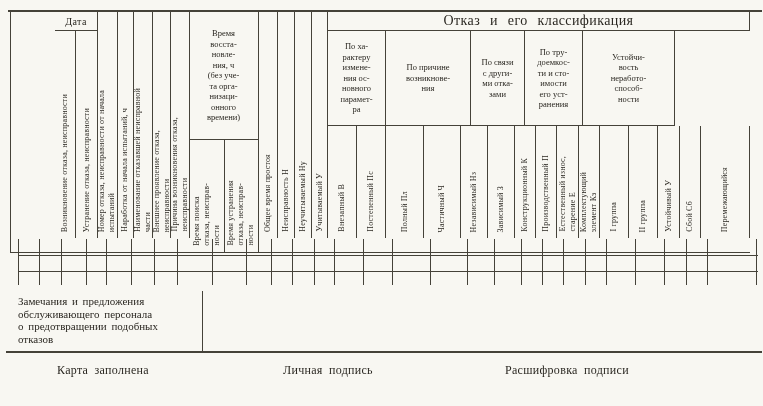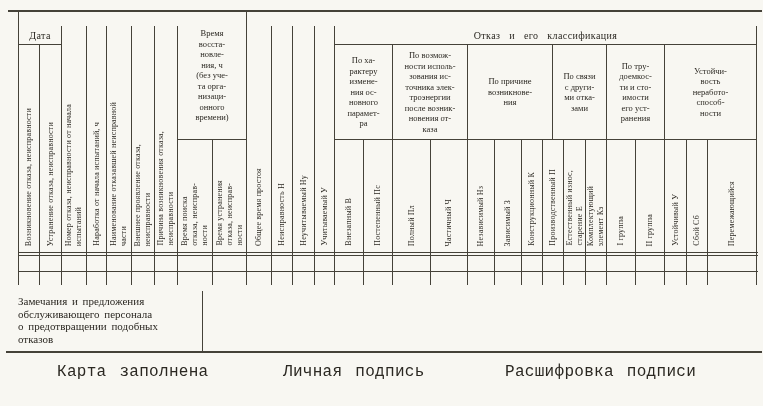--- a/index.html
+++ b/index.html
@@ -6,44 +6,44 @@
     --line:#454239;
     --ink:#2b2822;
     --paper:#f8f7f2;
   }
   html,body{margin:0;padding:0;background:#e8e6e0;}
   .sheet{
     position:relative;width:763px;height:406px;background:var(--paper);
     font-family:"Liberation Serif", serif;color:var(--ink);overflow:hidden;
   }
   .rule{position:absolute;background:var(--line);}
-  .grid{position:absolute;left:18px;top:12px;width:740px;display:flex;align-items:flex-end;
-        border-left:1px solid var(--line);border-bottom:1px solid var(--line);box-sizing:border-box;}
+  .grid{position:absolute;left:10px;top:12px;width:740px;display:flex;align-items:flex-start;
+        border-left:1px solid var(--line);border-bottom:1px solid var(--line);box-sizing:border-box;padding-left:44px;}
   .cgroup{display:flex;flex-direction:column;}
   .hrow{display:flex;}
   .band{height:19px;box-sizing:border-box;border-right:1px solid var(--line);border-bottom:1px solid var(--line);
         display:flex;align-items:center;justify-content:center;font-size:10px;letter-spacing:0.4px;}
-  .band-wide{word-spacing:6px;font-size:10px;}
+  .band-wide{word-spacing:6px;font-size:14px;}
   .vcell{box-sizing:border-box;border-right:1px solid var(--line);display:flex;justify-content:center;
          align-items:flex-end;padding-bottom:6px;overflow:hidden;}
   .vlabel{writing-mode:vertical-rl;transform:rotate(180deg);white-space:pre-line;
           font-size:8px;line-height:10px;letter-spacing:0.2px;}
   .gcell{box-sizing:border-box;border-right:1px solid var(--line);border-bottom:1px solid var(--line);
          display:flex;align-items:center;justify-content:center;}
   .glabel{white-space:pre-line;text-align:center;font-size:8.5px;line-height:10.5px;}
   .gbox{height:128px;}
   .erows{position:absolute;left:18px;top:239px;width:740px;border-left:1px solid var(--line);box-sizing:border-box;}
   .erow{display:flex;box-sizing:border-box;}
   .erow-b{border-bottom:1px solid var(--line);}
   .ecell{box-sizing:border-box;border-right:1px solid var(--line);height:100%;}
   .notes{position:absolute;left:18px;top:291px;width:740px;height:60px;display:flex;}
   .notes-left{width:185px;box-sizing:border-box;border-right:1px solid var(--line);
               font-size:11px;line-height:12.5px;white-space:pre-line;padding-top:4px;word-spacing:2px;}
   .notes-right{flex:1;}
-  .foot{position:absolute;top:363px;font-size:16px;word-spacing:3px;letter-spacing:0.3px;font-family:Liberation Mono, monospace;}
+  .foot{position:absolute;top:363px;font-size:12px;word-spacing:3px;letter-spacing:0.3px;}
 </style>
 </head>
 <body>
 
 <div class="sheet">
 
   <div class="rule" style="left:8px;top:10px;width:754px;height:2px;"></div>
 
   <div class="grid">
 
@@ -127,30 +127,20 @@
       <div class="hrow" style="height:95px">
         <div class="gcell" style="width:58px">
           <span class="glabel">По ха-
 рактеру
 измене-
 ния ос-
 новного
 парамет-
 ра</span>
         </div>
-        <div class="gcell" style="width:75px">
-          <span class="glabel">По возмож-
-ности исполь-
-зования ис-
-точника элек-
-троэнергии
-после возник-
-новения от-
-каза</span>
-        </div>
         <div class="gcell" style="width:85px">
           <span class="glabel">По причине
 возникнове-
 ния</span>
         </div>
         <div class="gcell" style="width:54px">
           <span class="glabel">По связи
 с други-
 ми отка-
 зами</span>

